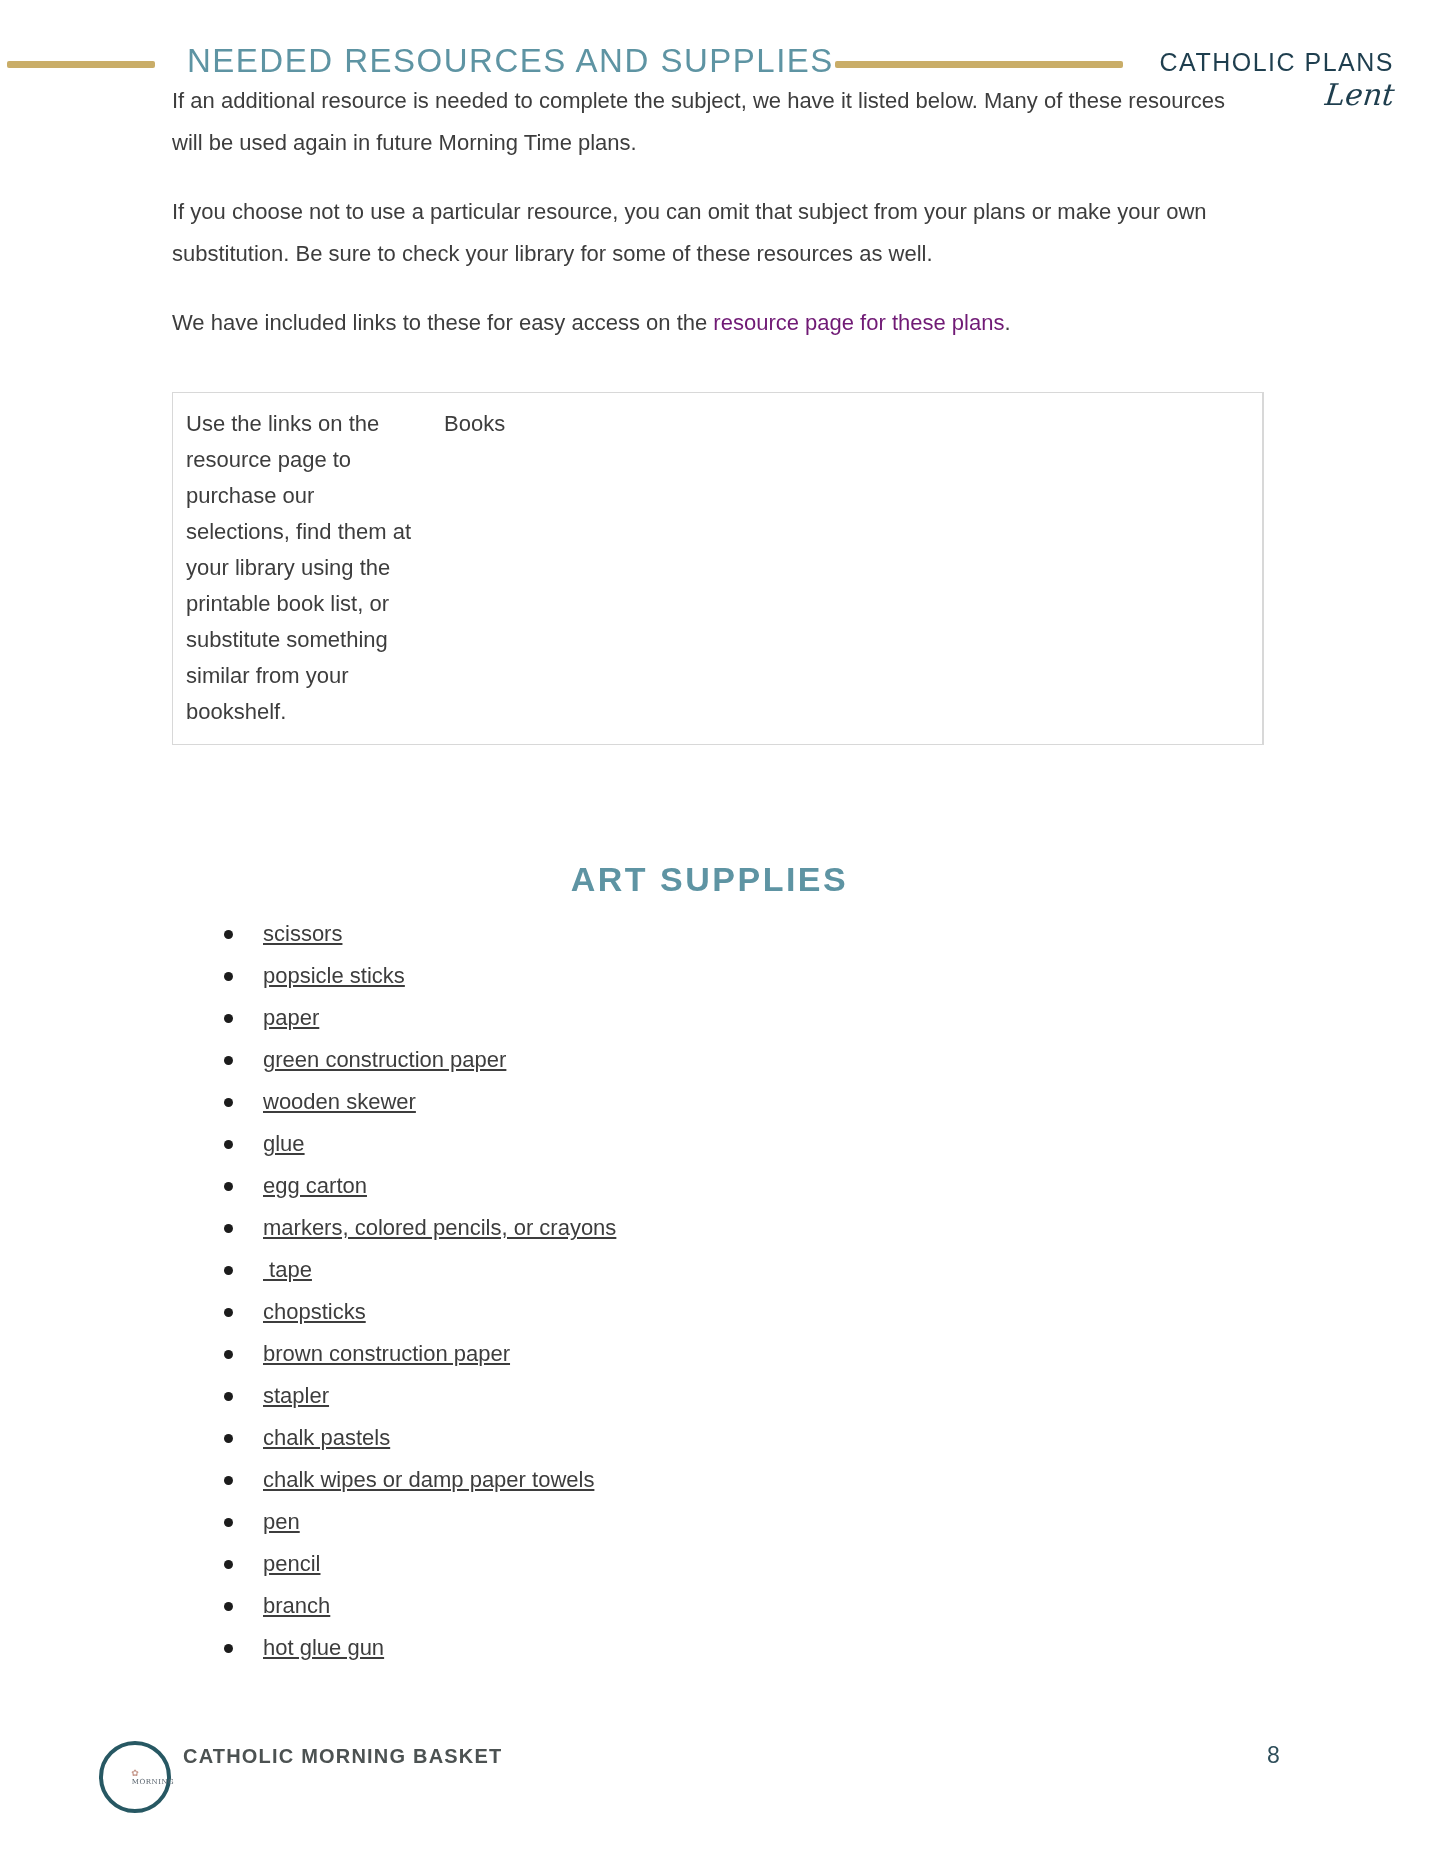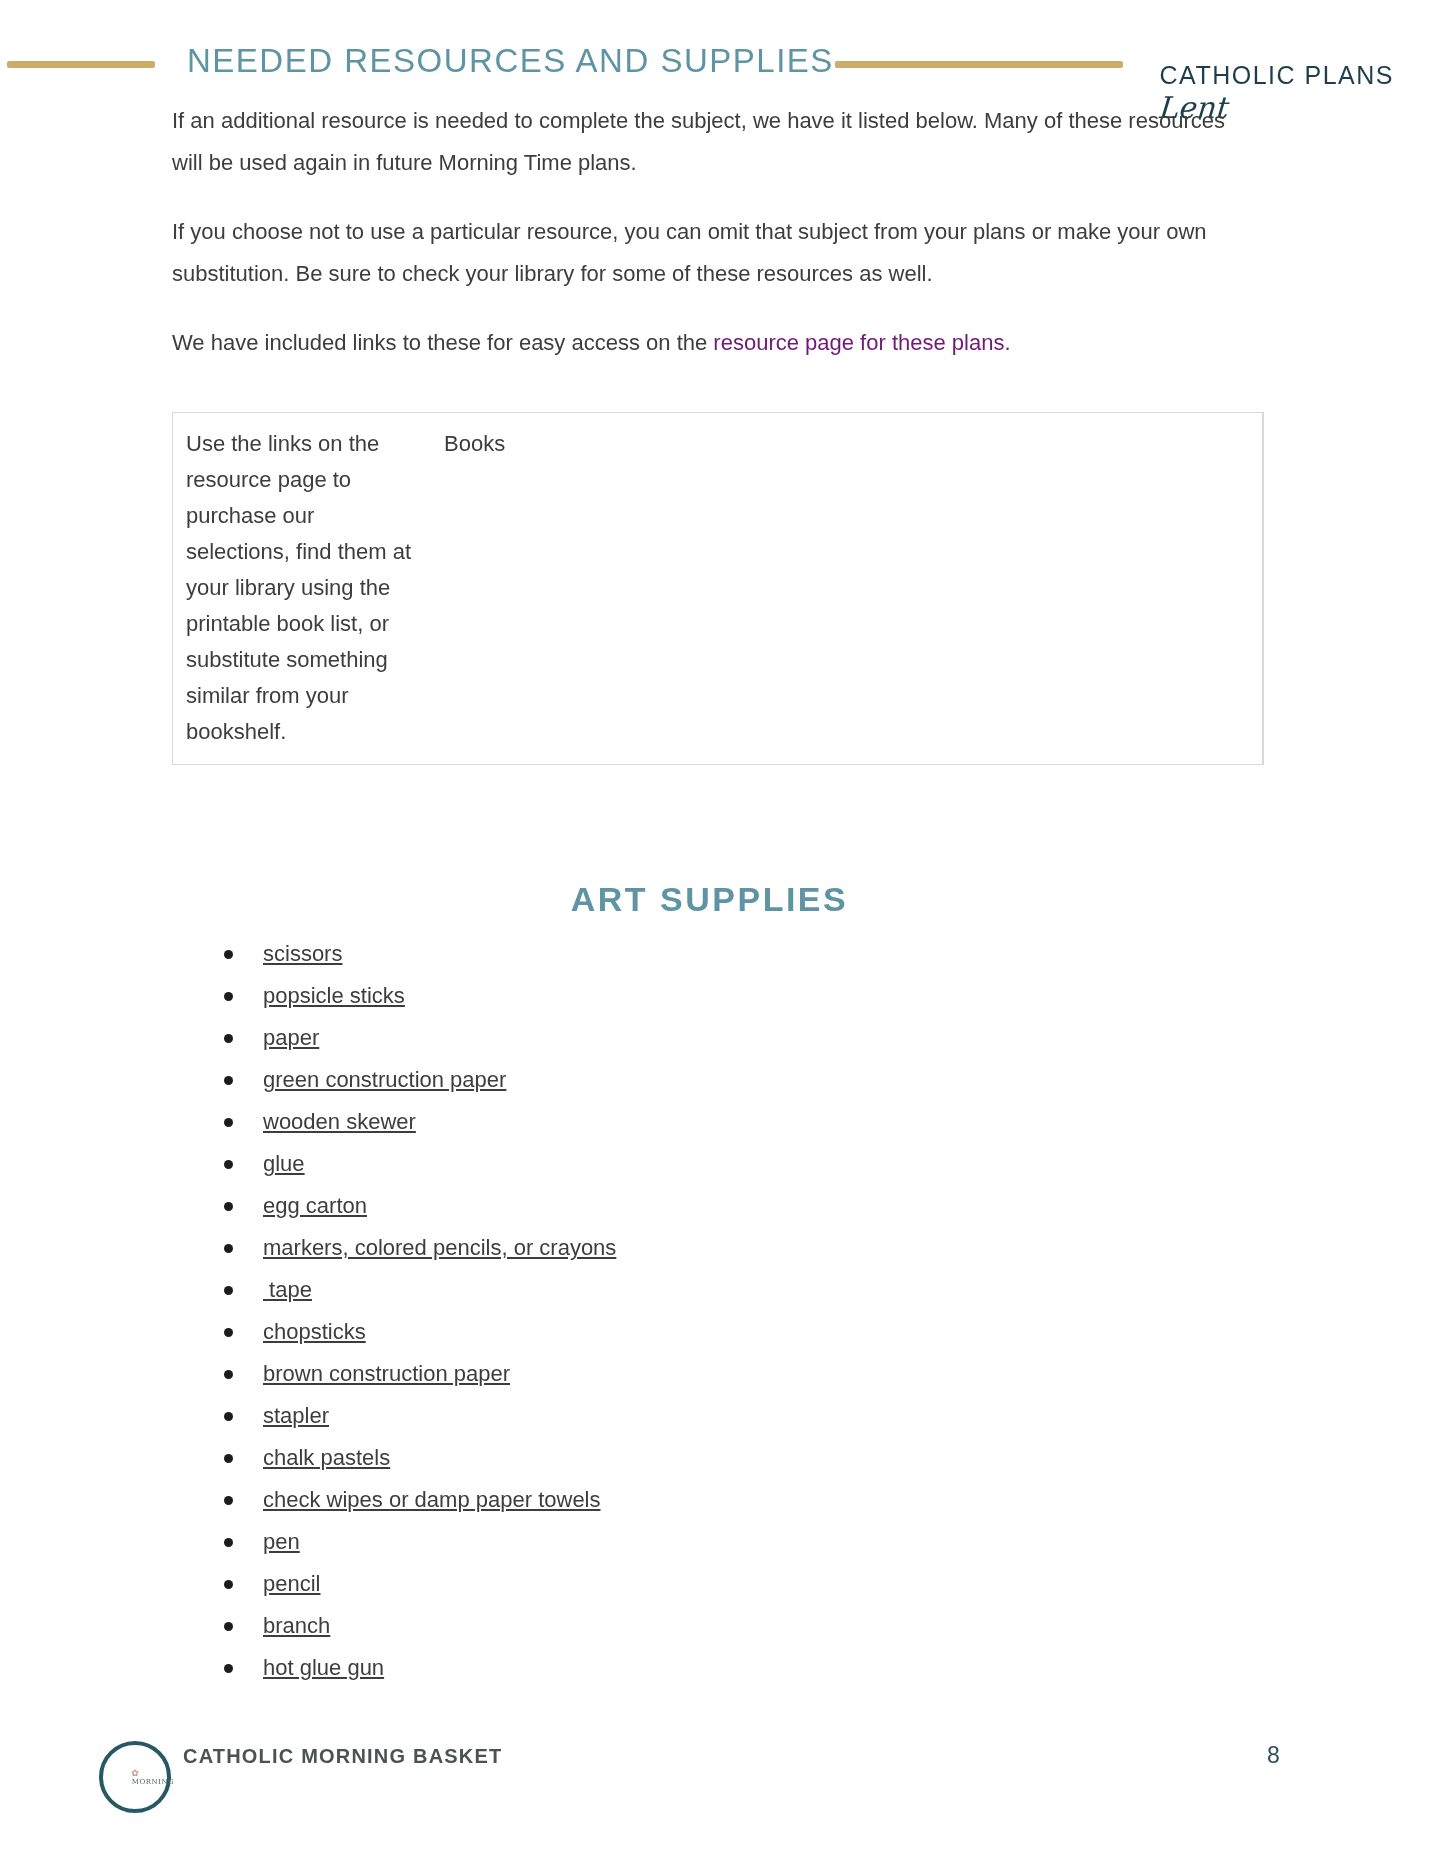--- a/index.html
+++ b/index.html
@@ -16,35 +16,35 @@
 
   
   .rule { position:absolute; height:7px; background:#c9ad68; border-radius:2px; }
   .rule-left  { left:0;   top:61px; width:148px; }
   .rule-right { left:828px; top:61px; width:288px; }
   .doc-title {
     position:absolute; left:180px; top:42px;
     font-size:33px; letter-spacing:1.5px;
     color:#5e94a3; font-weight:400; white-space:nowrap;
   }
-  .brand-block { position:absolute; right:58px; top:61px; }
+  .brand-block { position:absolute; right:58px; top:48px; text-align:right; }
   .brand-name {
     font-size:25px; letter-spacing:1.5px; color:#1e3e4e; font-weight:400;
     white-space:nowrap;
   }
   .brand-script {
     font-family:"DejaVu Serif", serif; font-style:italic;
     font-size:30px; color:#1e3e4e; margin-top:1px; line-height:1.1;
     transform:skewX(-6deg);
   }
 
   
   .main {
     position:absolute; left:165px; top:0; width:1075px;
-    padding-top:100px;
+    padding-top:80px;
     font-size:22px; line-height:42px; color:#3d3d3d;
   }
   .main p { margin-bottom:27px; }
   .gold-link { color:#701a75; text-decoration:none; cursor:pointer; }
 
   
   .res-table {
     margin-top:48px;
     width:1092px;
     border:1px solid #d8d8d8;
@@ -134,21 +134,21 @@
       <li><span class="bullet"></span><span>green construction paper</span></li>
       <li><span class="bullet"></span><span>wooden skewer</span></li>
       <li><span class="bullet"></span><span>glue</span></li>
       <li><span class="bullet"></span><span>egg carton</span></li>
       <li><span class="bullet"></span><span>markers, colored pencils, or crayons</span></li>
       <li><span class="bullet"></span><span> tape</span></li>
       <li><span class="bullet"></span><span>chopsticks</span></li>
       <li><span class="bullet"></span><span>brown construction paper</span></li>
       <li><span class="bullet"></span><span>stapler</span></li>
       <li><span class="bullet"></span><span>chalk pastels</span></li>
-      <li><span class="bullet"></span><span>check wipes or damp paper towels</span></li>
+      <li><span class="bullet"></span><span>chalk wipes or damp paper towels</span></li>
       <li><span class="bullet"></span><span>pen</span></li>
       <li><span class="bullet"></span><span>pencil</span></li>
       <li><span class="bullet"></span><span>branch</span></li>
       <li><span class="bullet"></span><span>hot glue gun</span></li>
     </ul>
   </div>
 
   <div class="footer-logo">
     <span class="logo-flourish">✿</span>
     <span class="logo-word">MORNING</span>

